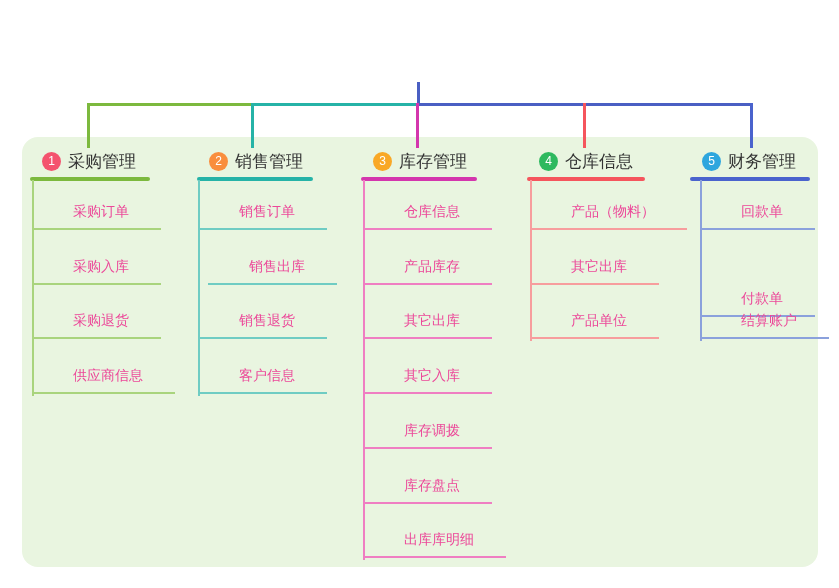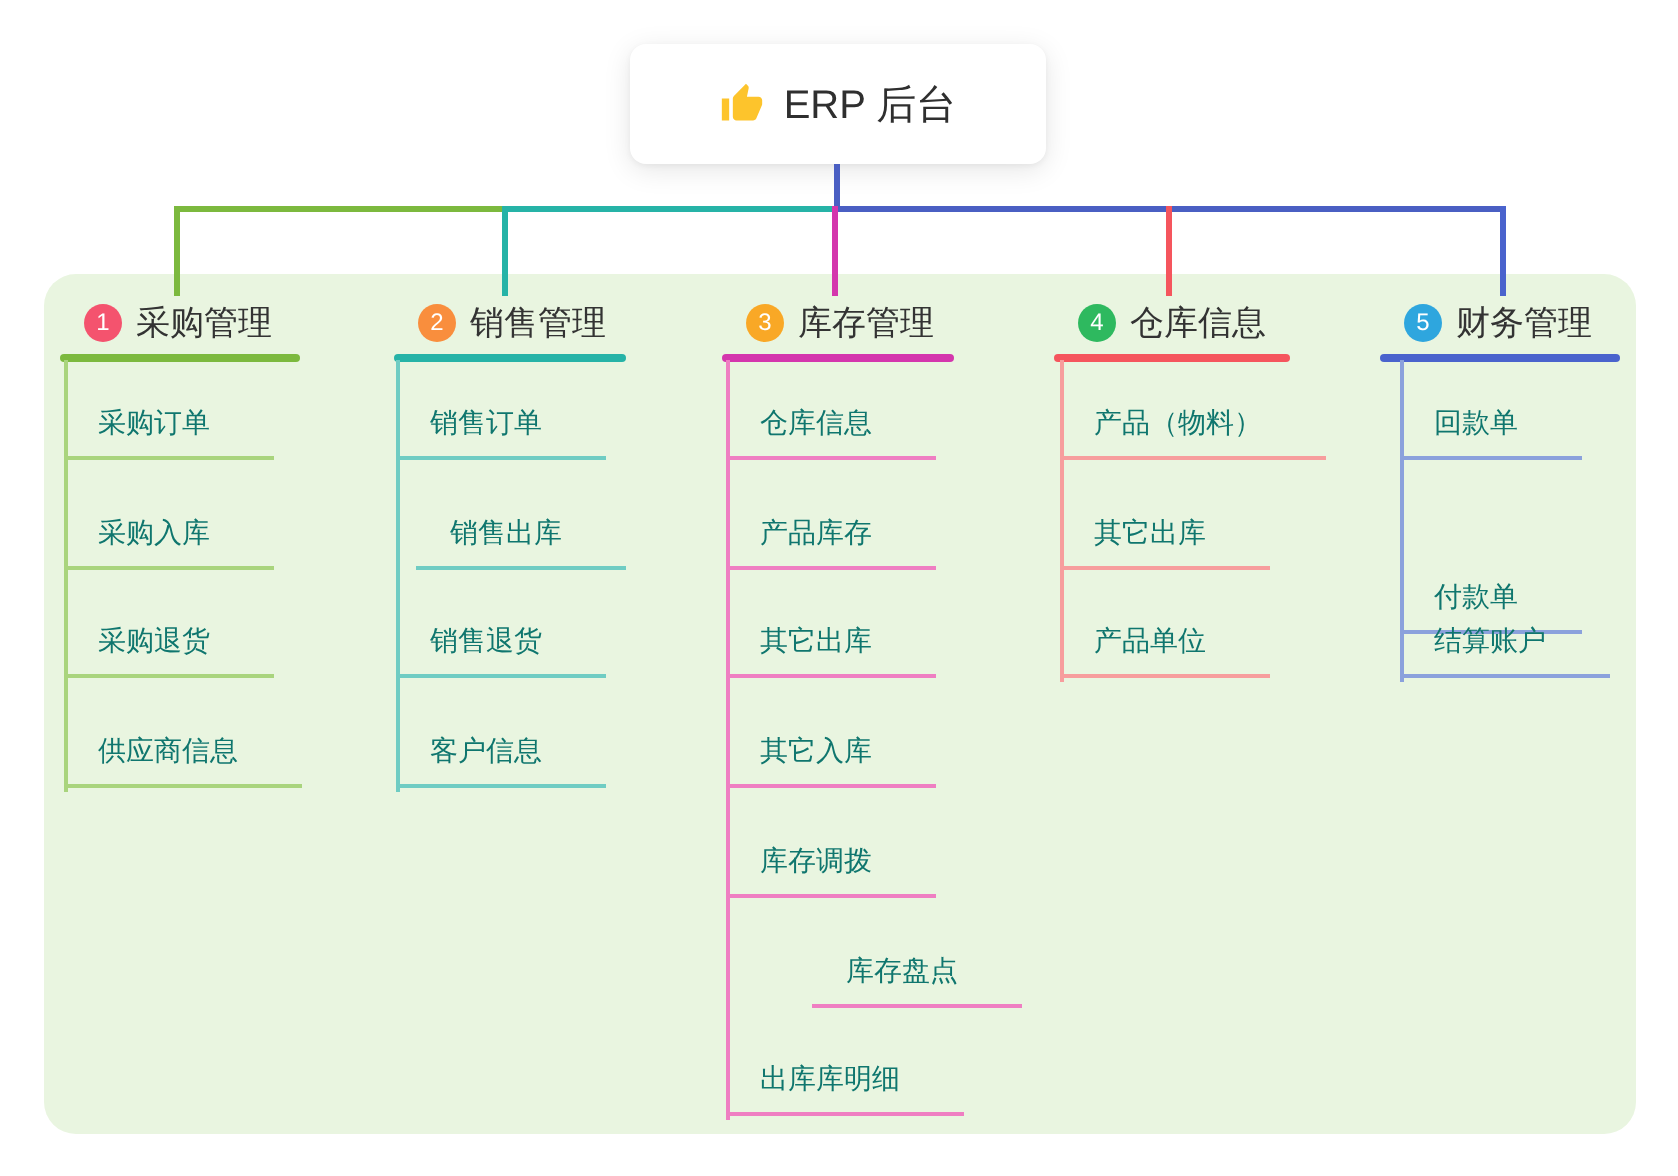--- a/index.html
+++ b/index.html
@@ -23,38 +23,30 @@
   .drop{position:absolute;top:103px;width:3px;height:45px;}
   .bhead{position:absolute;top:150px;height:22px;display:flex;align-items:center;gap:7px;white-space:nowrap;cursor:default;}
   .badge{
     width:19px;height:19px;border-radius:50%;color:#fff;font-size:12px;line-height:19px;
     display:flex;align-items:center;justify-content:center;flex:0 0 auto;
   }
   .btitle{font-size:17px;color:#333;}
   .bline{position:absolute;top:177px;height:4px;border-radius:2px;}
   .spine{position:absolute;width:2px;}
   .child{
-    position:absolute;font-size:14px;line-height:20px;color:#0f766e;
-    padding:0 32px 7px 17px;border-bottom:2px solid;white-space:nowrap;cursor:default;
+    position:absolute;font-size:14px;line-height:20px;color:#ec4899;
+    padding:0 32px 7px 41px;border-bottom:2px solid;white-space:nowrap;cursor:default;
   }
 </style>
 </head>
 <body>
 
 <div class="canvas">
   <div class="panel"></div>
 
-  <div class="root-card">
-    <span style="display:flex;">
-      <svg width="22" height="22" viewBox="0 0 24 24" aria-hidden="true">
-        <path fill="#fdc42c" d="M1 21h4V9H1v12zM23 10c0-1.1-.9-2-2-2h-6.31l.95-4.57.03-.32c0-.41-.17-.79-.44-1.06L14.17 1 7.59 7.59C7.22 7.95 7 8.45 7 9v10c0 1.1.9 2 2 2h9c.83 0 1.54-.5 1.84-1.22l3.02-7.05c.09-.23.14-.47.14-.73v-2z"></path>
-      </svg>
-    </span>
-    <span>ERP 后台</span>
-  </div>
 
   <div class="root-drop" id="rootDrop" style="background: rgb(74, 95, 195);"></div>
   <div id="bus">
       <div class="seg" style="left: 87px; width: 166px; background: rgb(124, 185, 62);"></div>
       <div class="seg" style="left: 252px; width: 166px; background: rgb(38, 179, 167);"></div>
       <div class="seg" style="left: 417px; width: 336px; background: rgb(74, 95, 195);"></div>
     </div>
   <div id="branches">
       <div class="drop" style="left: 87px; background: rgb(124, 185, 62);"></div>
       <div class="bhead" style="left: 42px;">
@@ -83,21 +75,21 @@
         <span class="badge" style="background: rgb(249, 168, 38);">3</span>
         <span class="btitle">库存管理</span>
       </div>
       <div class="bline" style="left: 361px; width: 116px; background: rgb(212, 54, 173);"></div>
       <div class="spine" style="left: 363px; top: 180px; height: 380.2px; background: rgb(239, 126, 194);"></div>
       <div class="child" style="left: 363px; top: 201px; border-color: rgb(239, 126, 194);"><span>仓库信息</span></div>
       <div class="child" style="left: 363px; top: 255.7px; border-color: rgb(239, 126, 194);"><span>产品库存</span></div>
       <div class="child" style="left: 363px; top: 310.4px; border-color: rgb(239, 126, 194);"><span>其它出库</span></div>
       <div class="child" style="left: 363px; top: 365.1px; border-color: rgb(239, 126, 194);"><span>其它入库</span></div>
       <div class="child" style="left: 363px; top: 419.8px; border-color: rgb(239, 126, 194);"><span>库存调拨</span></div>
-      <div class="child" style="left: 363px; top: 474.5px; border-color: rgb(239, 126, 194); margin-left: 43px;"><span>库存盘点</span></div>
+      <div class="child" style="left: 363px; top: 474.5px; border-color: rgb(239, 126, 194);"><span>库存盘点</span></div>
       <div class="child" style="left: 363px; top: 529.2px; border-color: rgb(239, 126, 194);"><span>出库库明细</span></div>
       <div class="drop" style="left: 583px; background: rgb(245, 85, 93);"></div>
       <div class="bhead" style="left: 539px;">
         <span class="badge" style="background: rgb(46, 185, 95);">4</span>
         <span class="btitle">仓库信息</span>
       </div>
       <div class="bline" style="left: 527px; width: 118px; background: rgb(245, 85, 93);"></div>
       <div class="spine" style="left: 530px; top: 180px; height: 161.4px; background: rgb(247, 157, 157);"></div>
       <div class="child" style="left: 530px; top: 201px; border-color: rgb(247, 157, 157);"><span>产品（物料）</span></div>
       <div class="child" style="left: 530px; top: 255.7px; border-color: rgb(247, 157, 157);"><span>其它出库</span></div>

